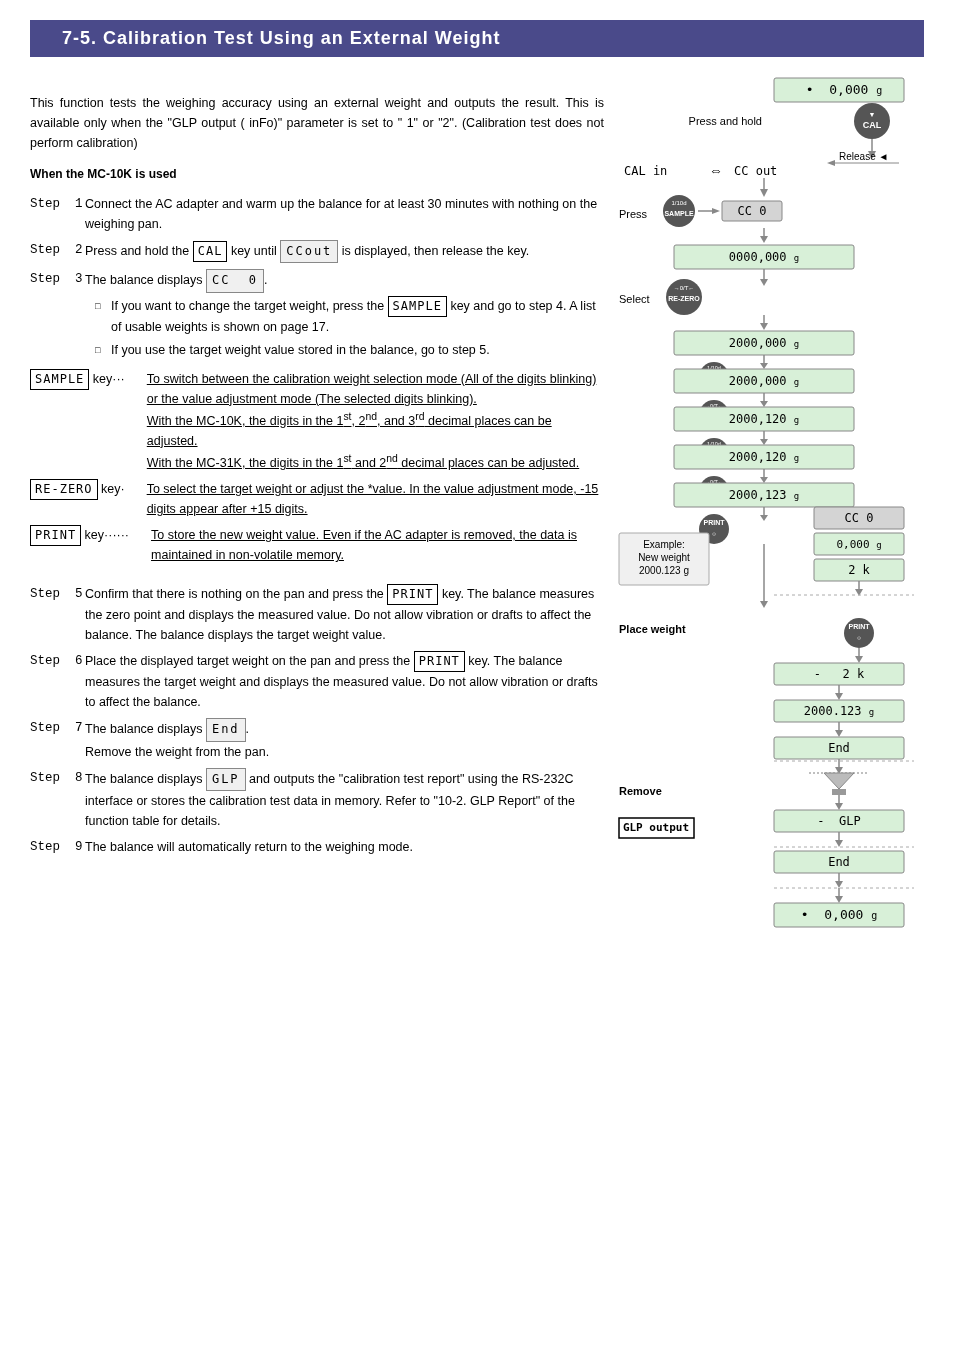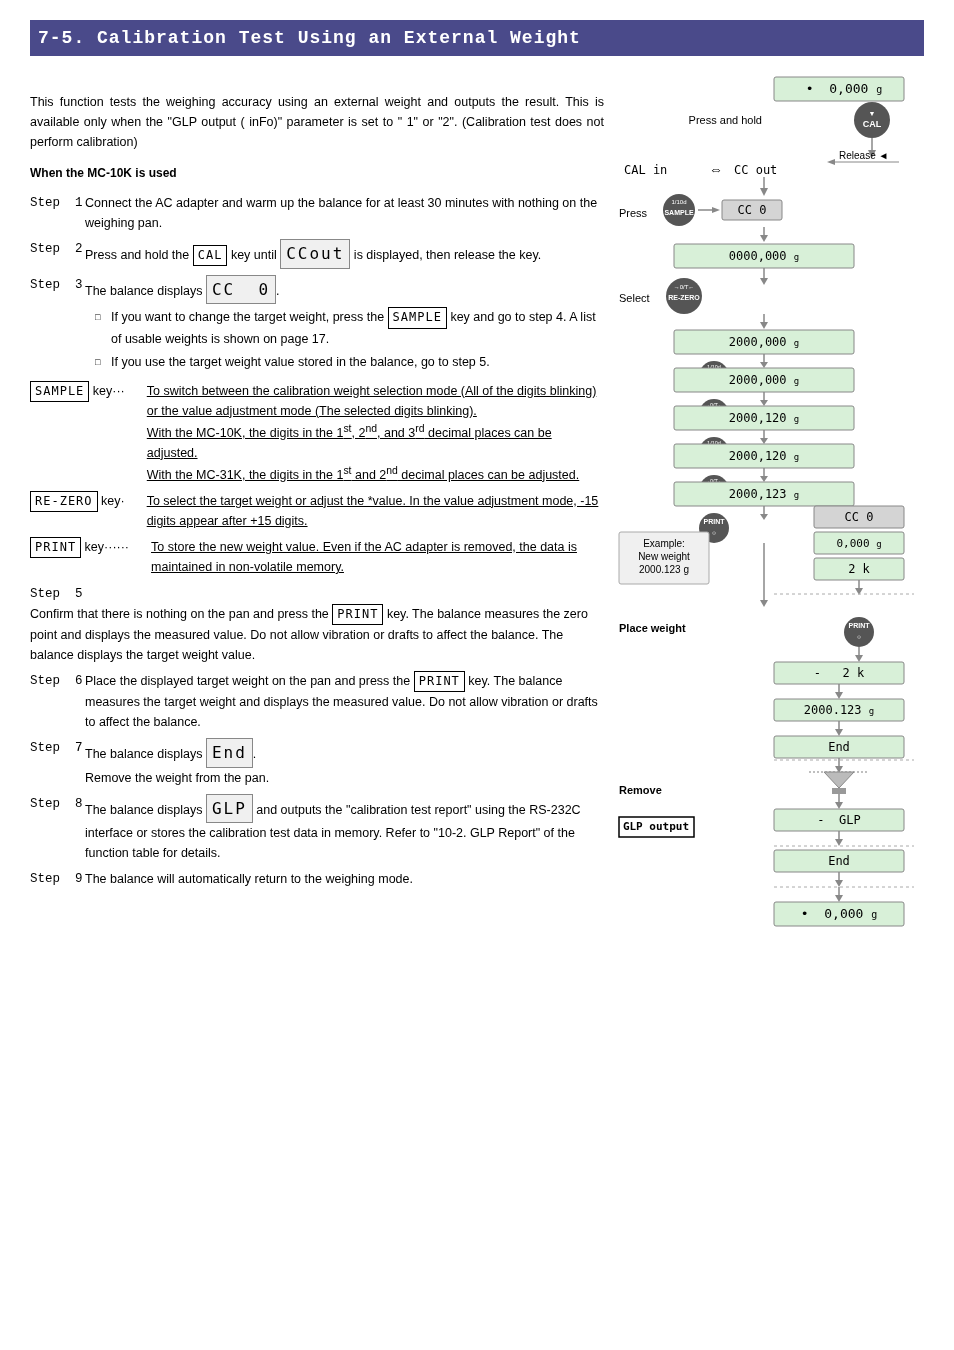--- a/index.html
+++ b/index.html
@@ -15,24 +15,23 @@
       width: 954px;
       min-height: 1350px;
       padding: 20px 30px;
       background: #fff;
     }
     .section-title {
       background: #4a4a8a;
       color: #fff;
       font-size: 18px;
       font-weight: bold;
-      padding: 8px 8px;
+      padding: 8px 32px;
       margin-bottom: 16px;
       letter-spacing: 1px;
-      font-family: Liberation Mono, monospace;
     }
     .content-area {
       display: flex;
       gap: 10px;
     }
     .text-col {
       flex: 1;
       font-size: 12.5px;
       line-height: 1.6;
     }
@@ -65,21 +64,21 @@
       font-size: 12px;
       background: #fff;
       font-family: monospace;
       letter-spacing: 1px;
     }
     .lcd-box {
       display: inline-block;
       border: 1px solid #888;
       padding: 1px 5px;
       font-family: monospace;
-      font-size: 16px;
+      font-size: 12px;
       background: #f0f0f0;
       letter-spacing: 2px;
     }
     .sub-item {
       display: flex;
       margin: 3px 0 3px 10px;
     }
     .square-bullet {
       min-width: 12px;
       font-size: 9px;
@@ -154,21 +153,21 @@
           <span class="key-section-desc">To select the target weight or adjust the *value. In the value adjustment mode, -15 digits appear after +15 digits.</span>
         </div>
 
         <div class="key-section">
           <span><span class="key-box">PRINT</span> key······</span>
           <span class="key-section-desc">To store the new weight value. Even if the AC adapter is removed, the data is maintained in non-volatile memory.</span>
         </div>
 
       </div>
 
-      <div class="step-row" style="margin-top:7px;flex-direction:column;">
+      <div class="step-row" style="margin-top:19px;">
         <span class="step-label">Step&nbsp;&nbsp;5</span>
         <div class="step-content">
           Confirm that there is nothing on the pan and press the <span class="key-box">PRINT</span> key. The balance measures the zero point and displays the measured value. Do not allow vibration or drafts to affect the balance. The balance displays the target weight value.
         </div>
       </div>
 
       <div class="step-row">
         <span class="step-label">Step&nbsp;&nbsp;6</span>
         <div class="step-content">
           Place the displayed target weight on the pan and press the <span class="key-box">PRINT</span> key. The balance measures the target weight and displays the measured value. Do not allow vibration or drafts to affect the balance.

